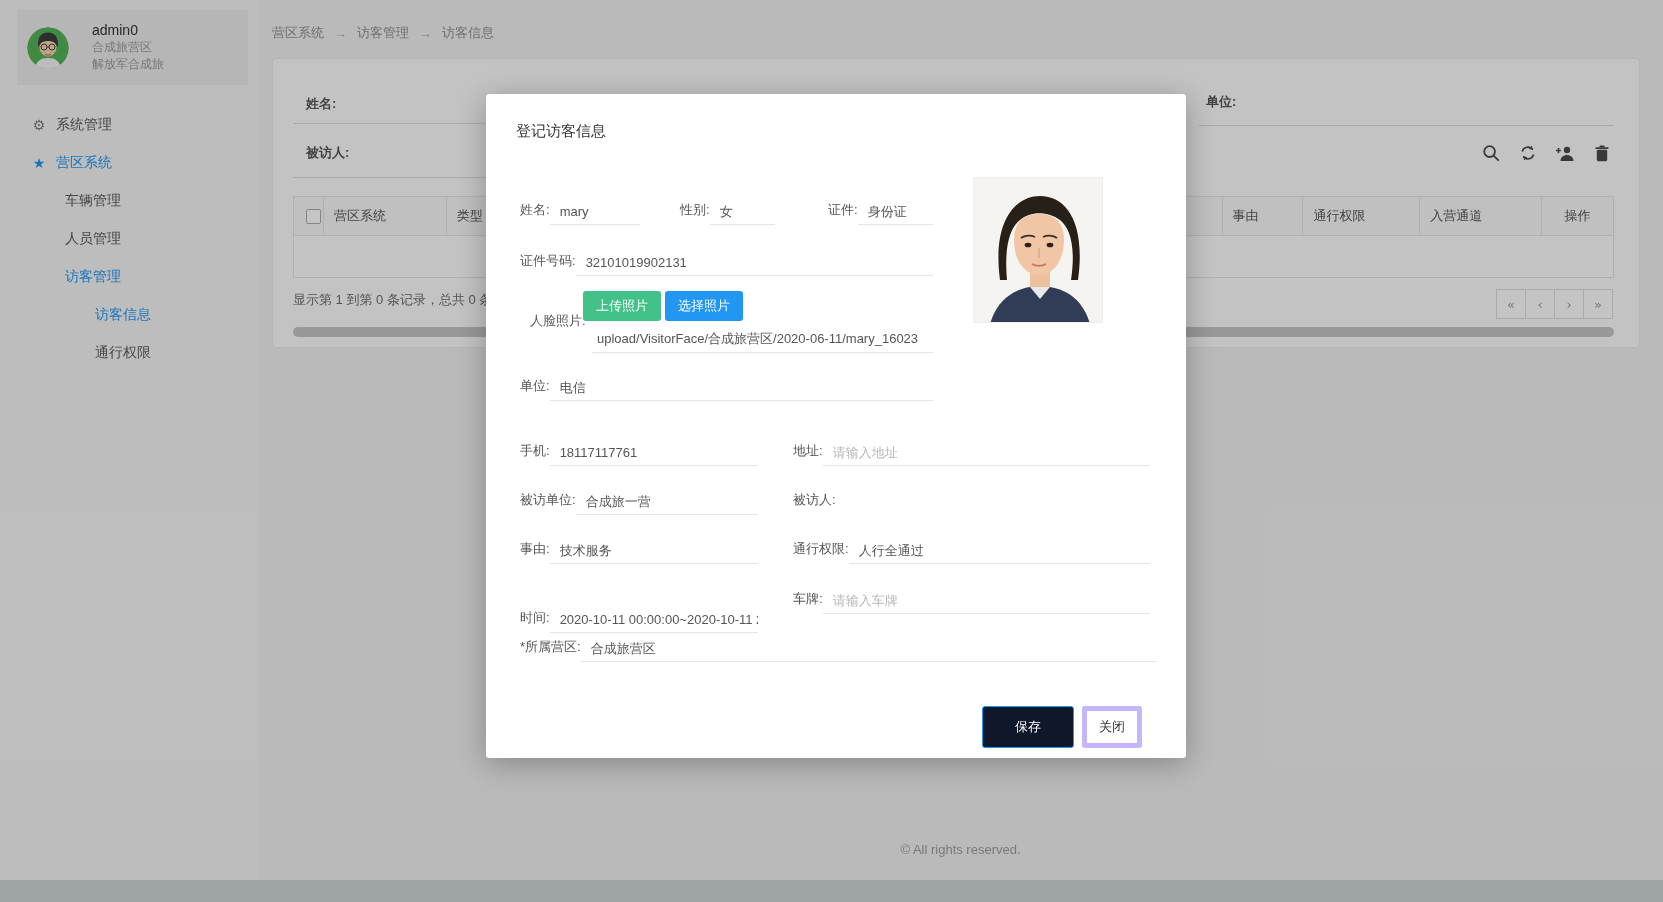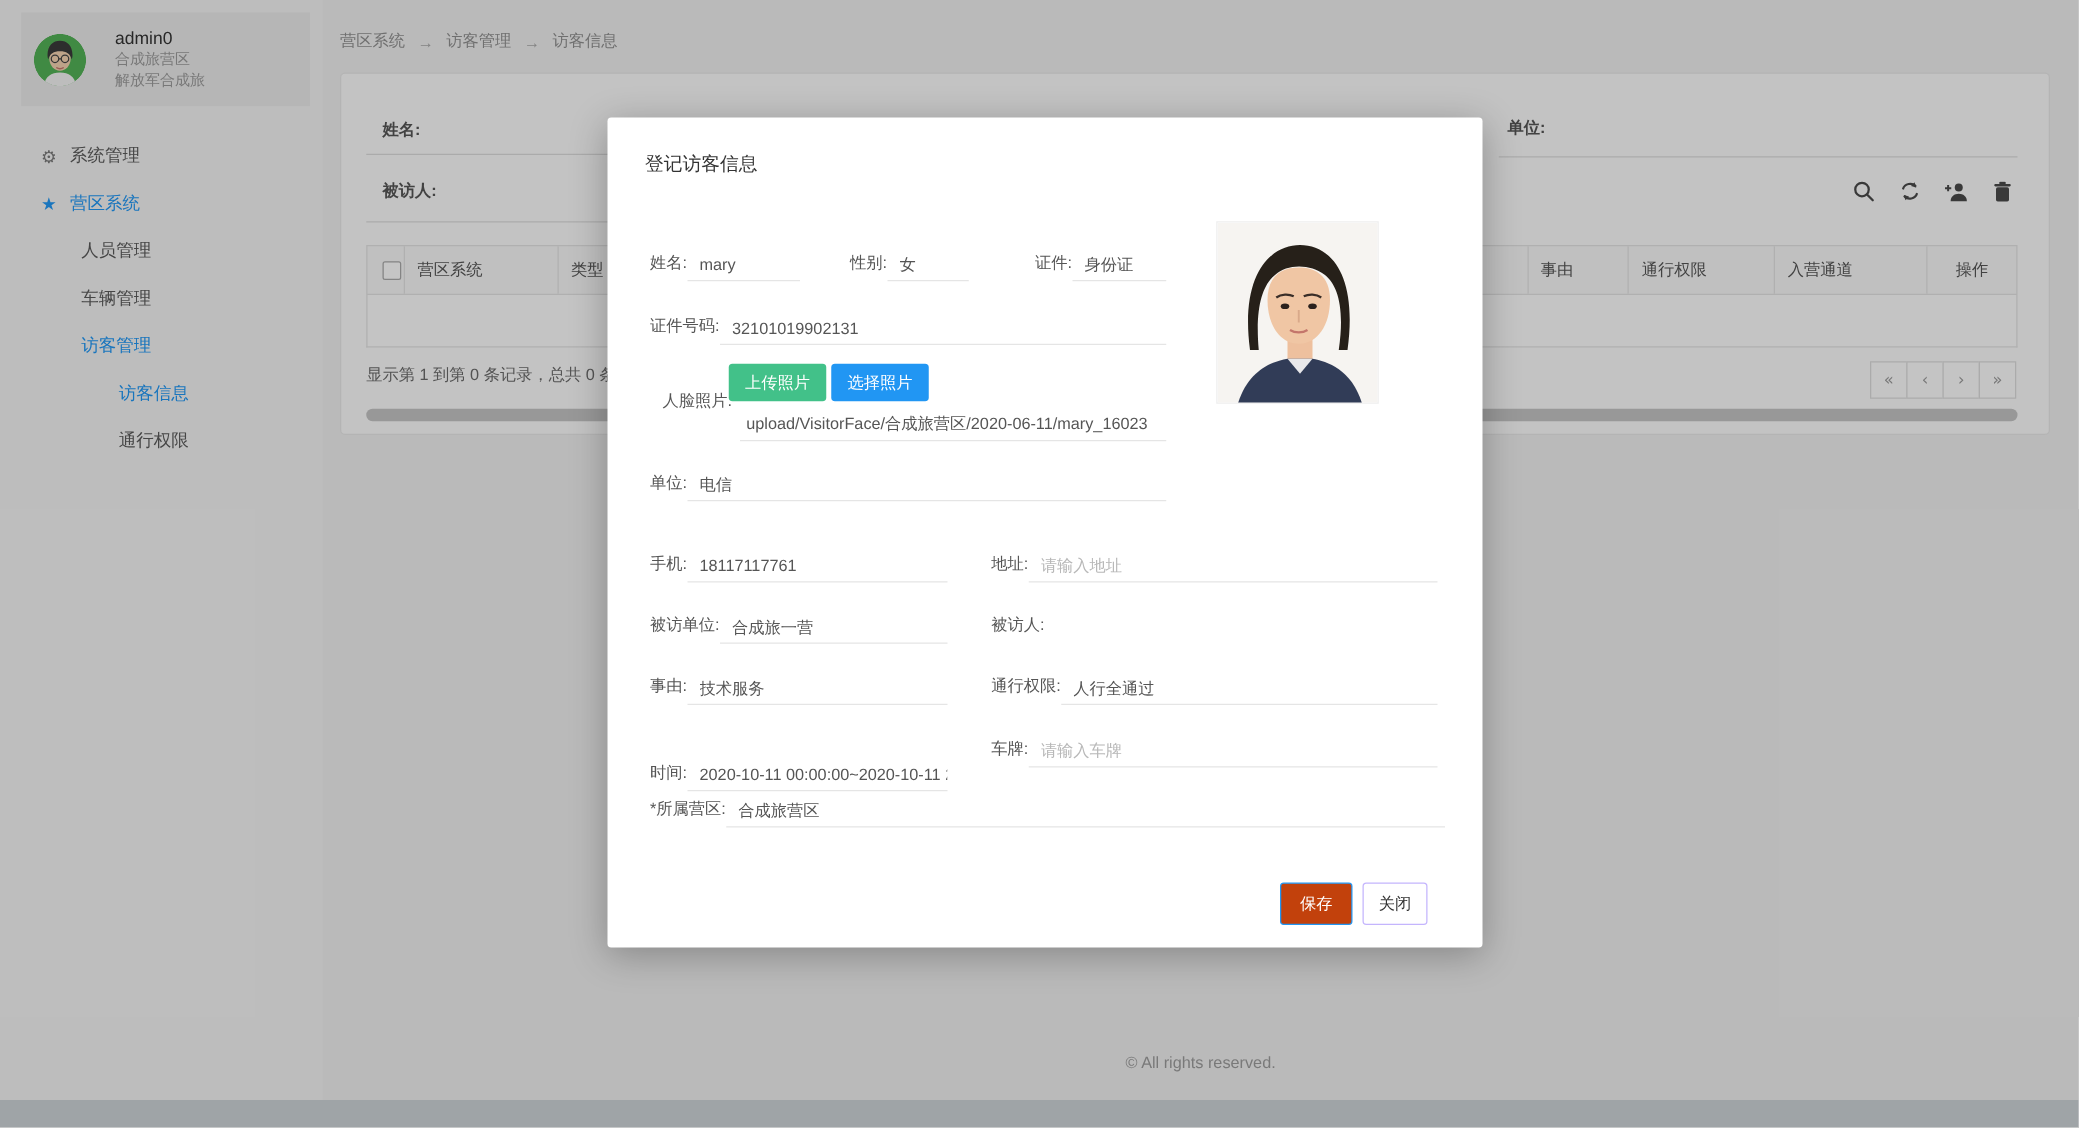--- a/index.html
+++ b/index.html
@@ -54,22 +54,22 @@
   .fld input::placeholder{color:#b8b8b8}
   .m-label{position:absolute;font-size:13px;color:#555;white-space:nowrap}
   .btn{border:0;border-radius:3px;font-size:13px;color:#fff;cursor:pointer}
   .btn-green{background:#42c189;padding:6px 13px}
   .btn-blue{background:#2196f3;padding:6px 13px}
   .face-btns{position:absolute;left:97px;top:197px;display:flex;gap:4px}
   .face-path{position:absolute;left:111px;top:236px;width:336px;font-size:13px;color:#555;white-space:nowrap;overflow:hidden}
   .face-line{position:absolute;left:106px;top:258px;width:341px;border-bottom:1px solid #e5e5e5}
   .photo{position:absolute;left:487px;top:83px;width:130px;height:146px;border:1px solid #eee;overflow:hidden}
   .m-actions{position:absolute;top:612px;right:44px;display:flex;gap:8px}
-  .btn-save{background:#c2410c;color:#fff;padding:7px 15px;border:1px solid #2196f3;border-radius:3px;font-size:13px;cursor:pointer}
-  .btn-close{background:#fff;color:#333;padding:7px 12px;border:1px solid #c4b5fd;border-radius:3px;font-size:13px;cursor:pointer}
+  .btn-save{background:#0f172a;color:#fff;padding:7px 32px;border:1px solid #2196f3;border-radius:3px;font-size:13px;cursor:pointer}
+  .btn-close{background:#fff;color:#333;padding:7px 12px;border:5px solid #c4b5fd;border-radius:3px;font-size:13px;cursor:pointer}
 </style>
 </head>
 <body>
 
 <aside class="sidebar">
   <div class="user-card">
     <div class="avatar">
       <svg width="42" height="42" viewBox="0 0 42 42">
         <defs>
             <clipPath id="avclip">
@@ -98,24 +98,24 @@
   <nav class="nav">
     <div class="mi">
       <span class="mi-icon">⚙</span>
       <span>系统管理</span>
     </div>
     <div class="mi active">
       <span class="mi-icon">★</span>
       <span>营区系统</span>
     </div>
     <div class="mi l1">
+      <span>车辆管理</span>
+    </div>
+    <div class="mi l1">
       <span>人员管理</span>
-    </div>
-    <div class="mi l1">
-      <span>车辆管理</span>
     </div>
     <div class="mi l1 active">
       <span>访客管理</span>
     </div>
     <div class="mi l2 active">
       <span>访客信息</span>
     </div>
     <div class="mi l2">
       <span>通行权限</span>
     </div>

